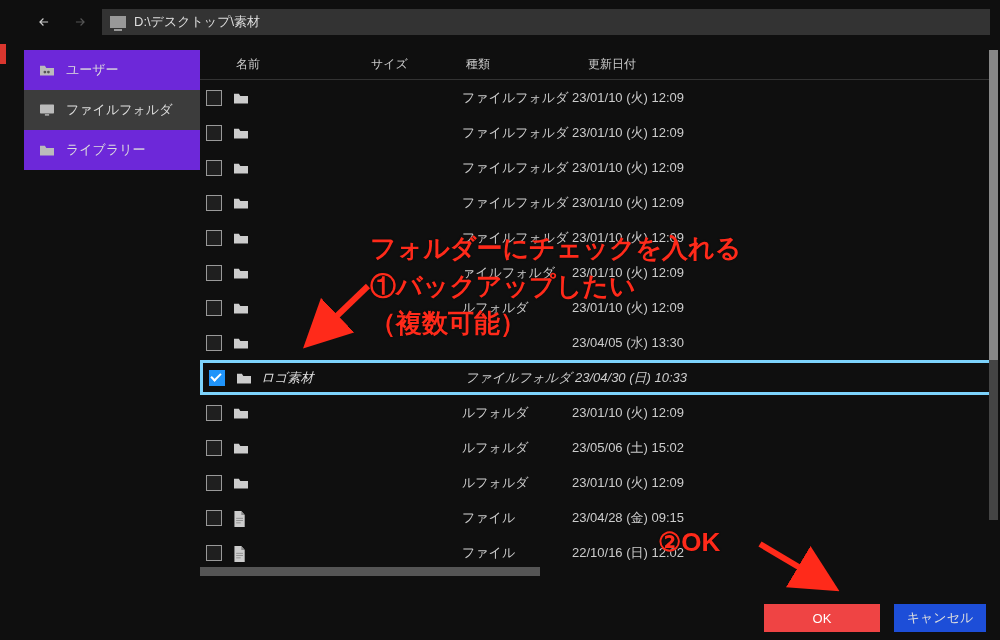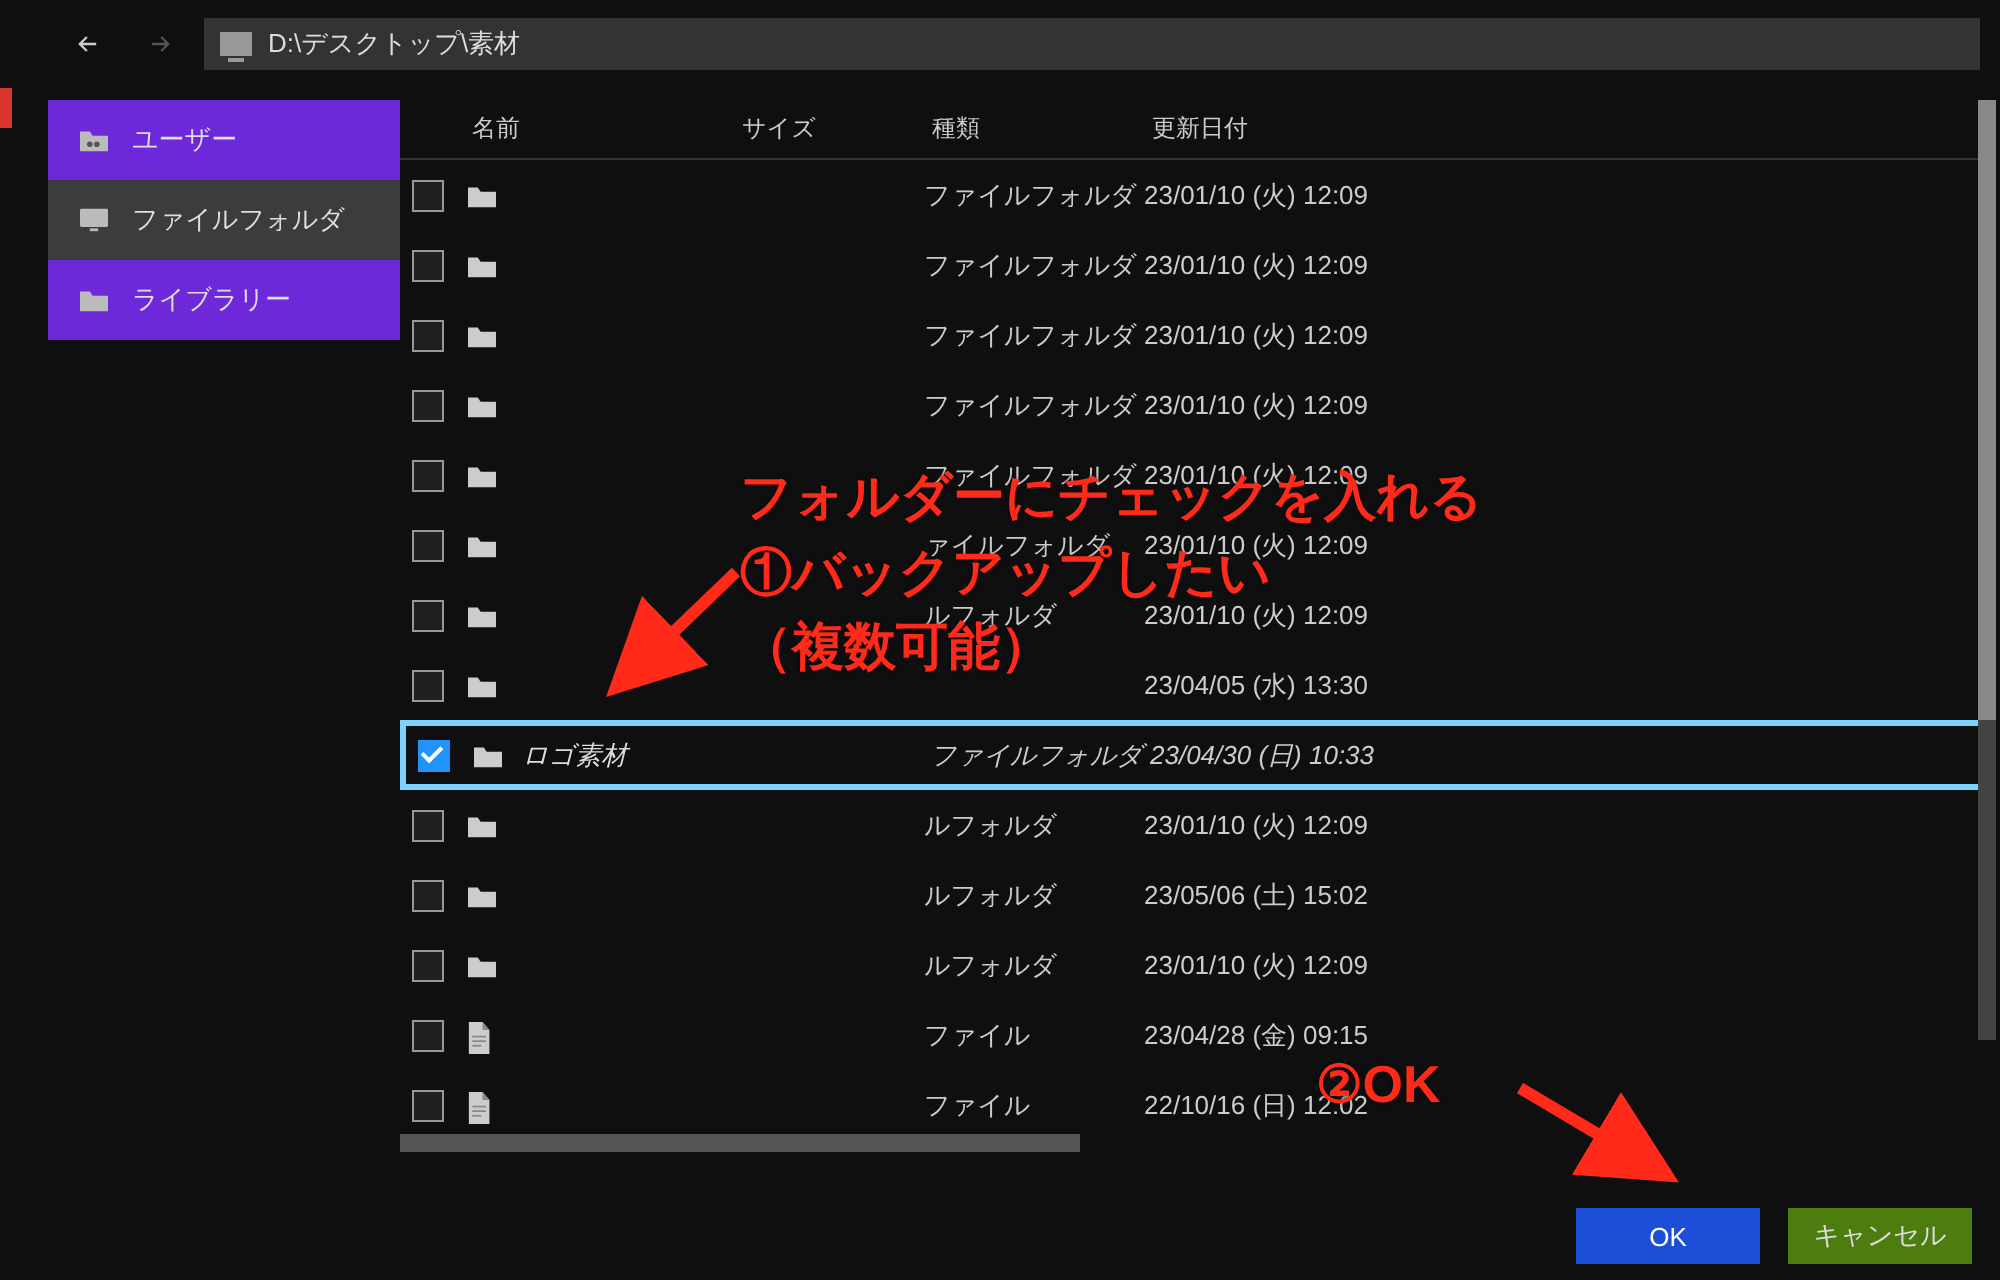--- a/index.html
+++ b/index.html
@@ -13,38 +13,38 @@
     .red-pill{position:absolute;top:44px;left:0;width:6px;height:20px;background:#d9362e;}
     .sidebar{position:absolute;top:50px;left:24px;width:176px;background:#6d28d9;}
     .sb-item{height:40px;display:flex;align-items:center;padding:0 14px;color:#ddd;gap:10px;}
     .sb-item.sel{background:#3c3c3c;}
     .sb-ic{width:18px;height:14px;display:inline-flex;align-items:center;justify-content:center;}
     .content{position:absolute;top:50px;left:200px;right:8px;bottom:75px;overflow:hidden;}
     .hdr{height:30px;display:flex;align-items:center;color:#ccc;padding-left:36px;border-bottom:1px solid #333; font-size:12px;}
     .col-name{width:135px;}
     .col-size{width:95px;}
     .col-type{width:110px;}
-    .col-mod{flex:1;}
+    .col-mod{flex:1;margin-left:12px;}
     .list{position:absolute;top:30px;left:0;right:0;bottom:0;overflow:hidden;}
     .row{height:35px;display:flex;align-items:center;padding-left:6px;}
     .cb{width:16px;height:16px;border:1.5px solid #999;background:#1f1f1f;margin-right:10px;flex:none;cursor:pointer;}
     .cb.on{background:#2094fa;border-color:#2094fa;position:relative;}
     .cb.on:after{content:"";position:absolute;left:3px;top:0px;width:4px;height:8px;border:solid #fff;border-width:0 2px 2px 0;transform:rotate(45deg);}
     .fic{width:18px;height:14px;margin-right:8px;flex:none;}
     .nm{width:109px;color:#ddd;white-space:nowrap;overflow:hidden;}
     .sz{width:95px;}
     .ty{width:110px;color:#ccc;}
     .md{flex:1;color:#ccc;}
     .highlight-row{border:3px solid #7dd3fc;font-style:italic;}
     .scrollbar-r{position:absolute;top:50px;right:2px;width:9px;height:470px;background:#444;}
     .scrollbar-r .thumb{position:absolute;top:0;left:0;right:0;height:310px;background:#888;}
     .hscroll{position:absolute;left:200px;bottom:64px;width:340px;height:9px;background:#555;}
     .footer{position:absolute;bottom:8px;right:14px;display:flex;gap:14px;}
-    .btn-ok{width:92px;height:28px;background:#1d4ed8;color:#fff;display:flex;align-items:center;justify-content:center;cursor:pointer;font-size:13px;}
-    .btn-cancel{width:92px;height:28px;background:#4d7c0f;color:#ddd;display:flex;align-items:center;justify-content:center;cursor:pointer;font-size:13px;}
+    .btn-ok{width:116px;height:28px;background:#ef4444;color:#fff;display:flex;align-items:center;justify-content:center;cursor:pointer;font-size:13px;}
+    .btn-cancel{width:92px;height:28px;background:#1d4ed8;color:#ddd;display:flex;align-items:center;justify-content:center;cursor:pointer;font-size:13px;}
     
     .anno{position:absolute;color:#ff2a1a;font-weight:700;font-size:26px;line-height:1.45;pointer-events:none;text-shadow:0 0 2px rgba(0,0,0,.5);}
     .anno-arrow{position:absolute;pointer-events:none;}
   </style>
 </head>
 <body>
 
 <div class="red-pill"></div>
 
 <div class="top-bar">

